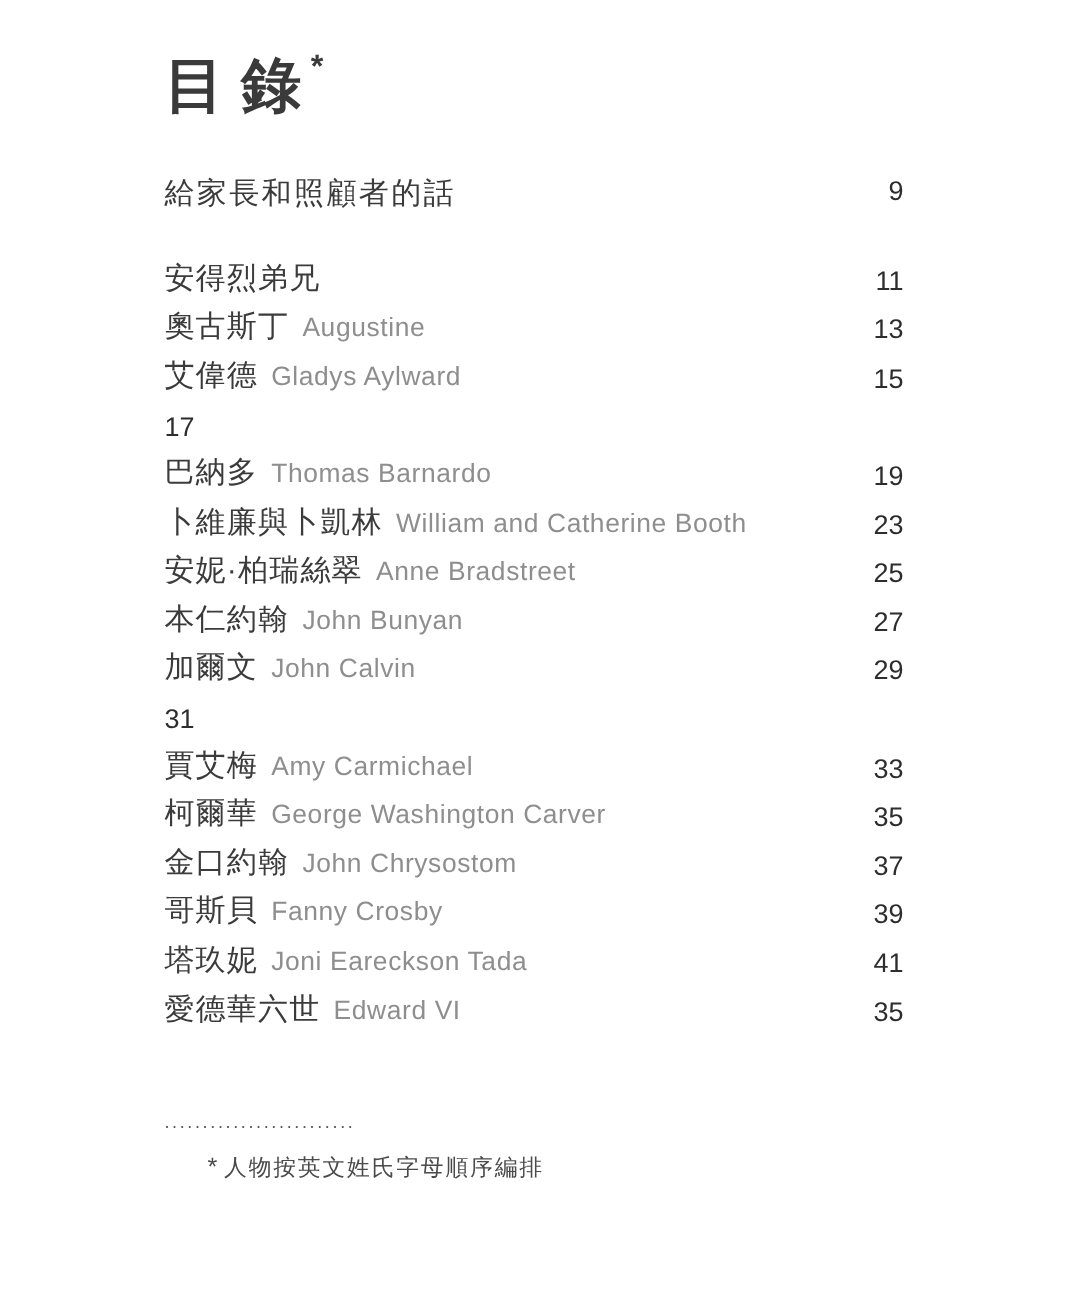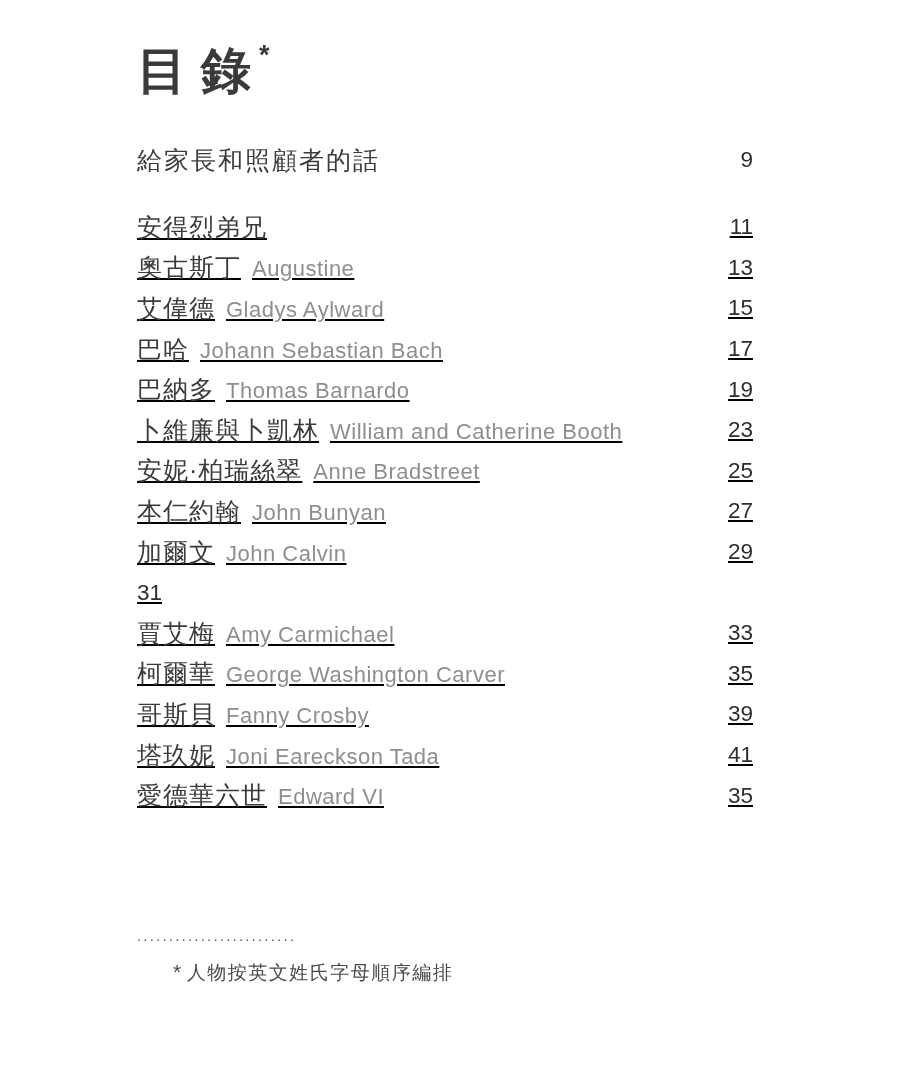--- a/index.html
+++ b/index.html
@@ -66,22 +66,21 @@
     letter-spacing:2px;
   }
   .entries{
     position:absolute;
     top:207px;
     left:0;
     width:100%;
   }
   .entries .row{
     height:40.6px;
-    align-items:center;
-    text-decoration:underline;
+    align-items:flex-end;
   }
   .names{
     display:flex;
     align-items:baseline;
     gap:11px;
     white-space:nowrap;
   }
   .zh{
     font-size:25px;
     color:var(--zh-color);
@@ -150,24 +149,20 @@
         <span class="page-num">13</span>
       </div>
       <div class="row">
         <span class="names">
           <span class="zh">艾偉德</span>
           <span class="en">Gladys Aylward</span>
         </span>
         <span class="page-num">15</span>
       </div>
       <div class="row">
-        <span class="names">
-          <span class="zh">巴哈</span>
-          <span class="en">Johann Sebastian Bach</span>
-        </span>
         <span class="page-num">17</span>
       </div>
       <div class="row">
         <span class="names">
           <span class="zh">巴納多</span>
           <span class="en">Thomas Barnardo</span>
         </span>
         <span class="page-num">19</span>
       </div>
       <div class="row">
@@ -210,20 +205,27 @@
       </div>
       <div class="row">
         <span class="names">
           <span class="zh">柯爾華</span>
           <span class="en">George Washington Carver</span>
         </span>
         <span class="page-num">35</span>
       </div>
       <div class="row">
         <span class="names">
+          <span class="zh">金口約翰</span>
+          <span class="en">John Chrysostom</span>
+        </span>
+        <span class="page-num">37</span>
+      </div>
+      <div class="row">
+        <span class="names">
           <span class="zh">哥斯貝</span>
           <span class="en">Fanny Crosby</span>
         </span>
         <span class="page-num">39</span>
       </div>
       <div class="row">
         <span class="names">
           <span class="zh">塔玖妮</span>
           <span class="en">Joni Eareckson Tada</span>
         </span>

